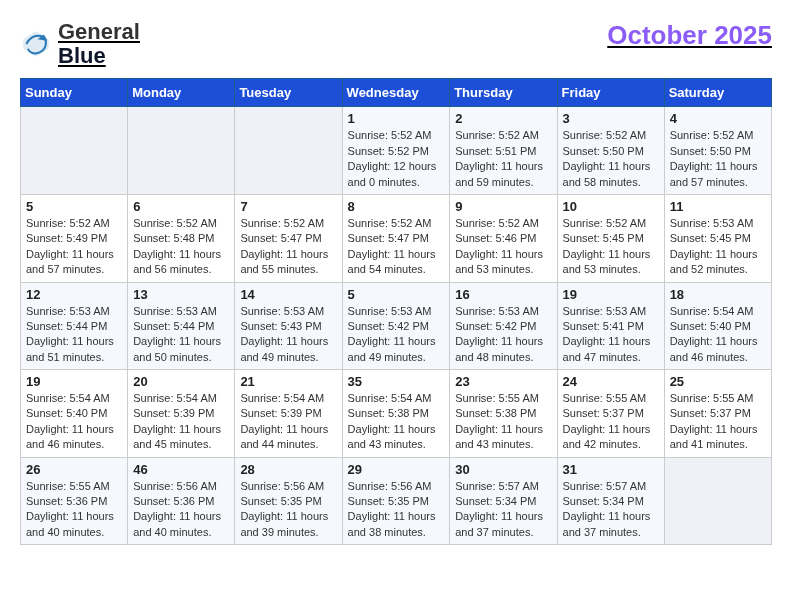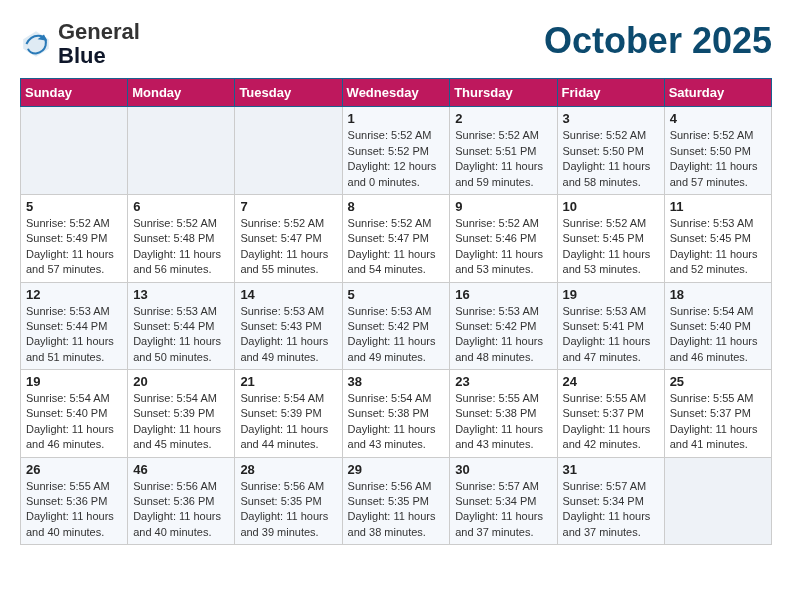--- a/index.html
+++ b/index.html
@@ -8,20 +8,21 @@
       background: #fff;
       width: 792px;
       min-height: 612px;
       padding: 20px;
     }
     .header-section {
       display: flex;
       justify-content: space-between;
       align-items: flex-start;
       margin-bottom: 10px;
+      text-decoration: underline;
     }
     .logo {
       display: flex;
       align-items: center;
       gap: 6px;
     }
     .logo-text {
       font-size: 22px;
       font-weight: bold;
       line-height: 1.1;
@@ -29,36 +30,36 @@
     .logo-text .general { color: #333; }
     .logo-text .blue { color: #0f172a; }
     .logo-icon {
       width: 32px;
       height: 32px;
     }
     .title-block {
       text-align: right;
     }
     .month-title {
-      font-size: 36px;
+      font-size: 26px;
       font-weight: bold;
-      color: #0c4a6e;
+      color: #8b5cf6;
       margin-left: 8px;
     }
     .location-title {
       font-size: 16px;
       color: #444;
     }
     .calendar {
       width: 100%;
       border-collapse: collapse;
       font-size: 11px;
     }
     .calendar thead tr th {
-      background-color: #be185d;
+      background-color: #1d4ed8;
       color: #fff;
       padding: 6px 4px;
       text-align: left;
       font-size: 13px;
       font-weight: bold;
       border: 1px solid #1a5f8f;
     }
     .calendar tbody tr td {
       vertical-align: top;
       border: 1px solid #ccc;
@@ -252,21 +253,21 @@
 Sunset: 5:39 PM
 Daylight: 11 hours and 45 minutes.</div>
         </td>
         <td>
           <span class="day-number">21</span>
           <div class="day-info" style="white-space: pre-line;">Sunrise: 5:54 AM
 Sunset: 5:39 PM
 Daylight: 11 hours and 44 minutes.</div>
         </td>
         <td>
-          <span class="day-number">38</span>
+          <span class="day-number">35</span>
           <div class="day-info" style="white-space: pre-line;">Sunrise: 5:54 AM
 Sunset: 5:38 PM
 Daylight: 11 hours and 43 minutes.</div>
         </td>
         <td>
           <span class="day-number">23</span>
           <div class="day-info" style="white-space: pre-line;">Sunrise: 5:55 AM
 Sunset: 5:38 PM
 Daylight: 11 hours and 43 minutes.</div>
         </td>

